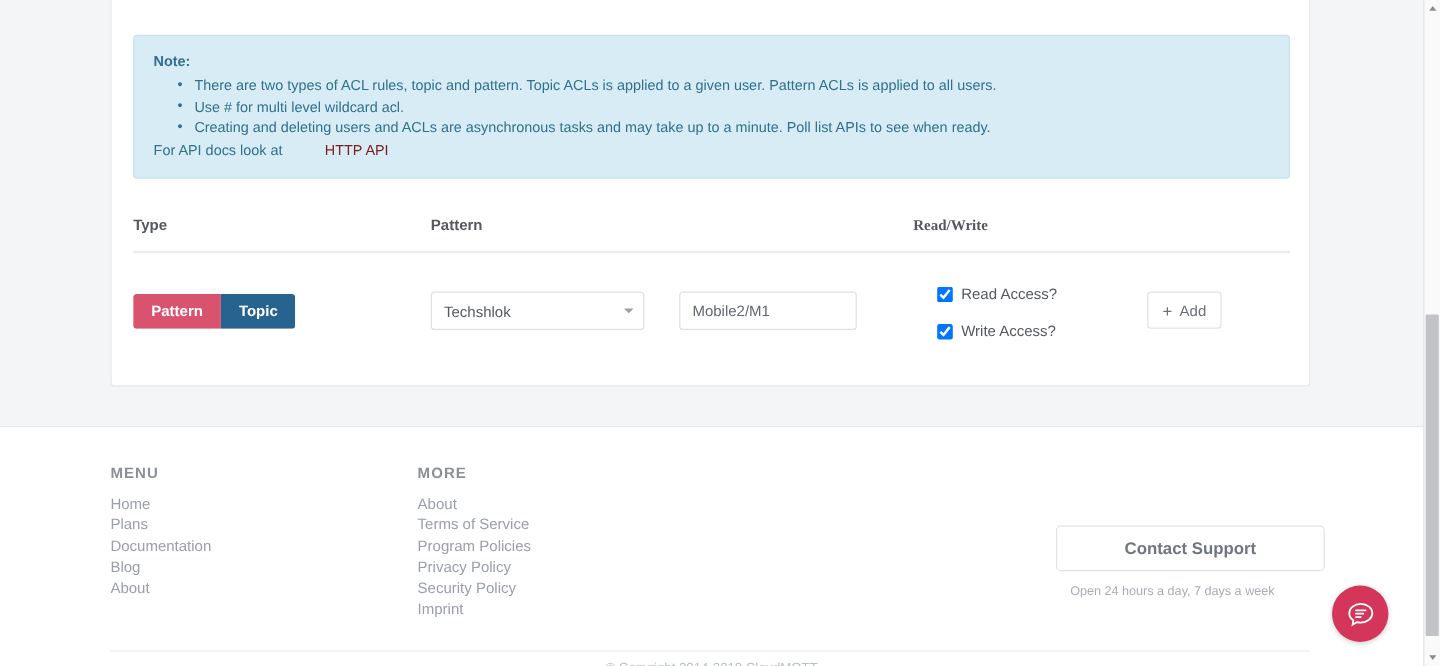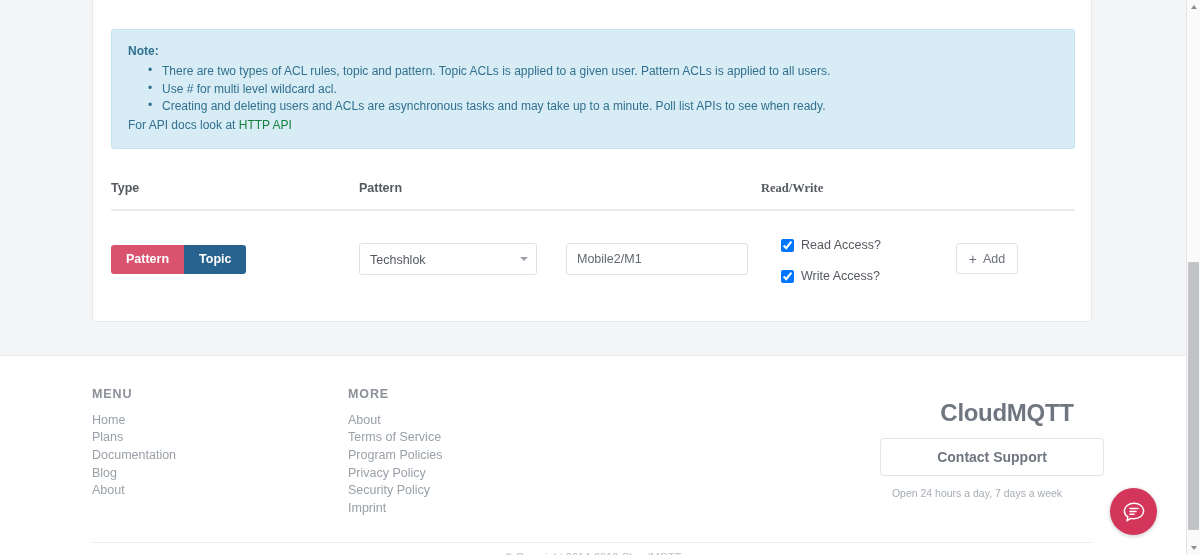--- a/index.html
+++ b/index.html
@@ -83,21 +83,21 @@
     top: -1px;
     font-size: 12px;
     color: #31708f;
   }
   .note-footer {
     font-size: 12px;
     line-height: 17px;
     color: #31708f;
     margin-top: 1px;
   }
-  .note-footer .lnk { color: #15803d; text-decoration: none; }
+  .note-footer .lnk { color: #7f1d1d; text-decoration: none; margin-left: 32px; }
 
   
   .table-head {
     position: absolute;
     left: 18px;
     top: 208px;
     width: 964px;
     height: 30px;
     border-bottom: 2px solid #e9ebee;
   }
@@ -170,21 +170,21 @@
     border-right: 4px solid transparent;
     border-top: 4px solid #9b9fa6;
     pointer-events: none;
   }
 
   
   .pattern-input {
     position: absolute;
     left: 455px;
     top: 12px;
-    width: 182px;
+    width: 148px;
     height: 32px;
     background: #ffffff;
     border: 1px solid #dfe1e5;
     border-radius: 3px;
     font-family: "Liberation Sans", sans-serif;
     font-size: 12.5px;
     color: #63686e;
     padding: 0 10px;
   }
   .pattern-input::placeholder { color: #8d9298; }
@@ -448,21 +448,20 @@
       <a class="flink" href="#" style="left:92px; top:126px;">About</a>
 
       <div class="fcol-title" style="left:348px; top:31px;">MORE</div>
       <a class="flink" href="#" style="left:348px; top:56px;">About</a>
       <a class="flink" href="#" style="left:348px; top:73px;">Terms of Service</a>
       <a class="flink" href="#" style="left:348px; top:91px;">Program Policies</a>
       <a class="flink" href="#" style="left:348px; top:109px;">Privacy Policy</a>
       <a class="flink" href="#" style="left:348px; top:126px;">Security Policy</a>
       <a class="flink" href="#" style="left:348px; top:144px;">Imprint</a>
 
-      <div class="brand">CloudMQTT</div>
       <div class="support-btn">Contact Support</div>
       <div class="support-note">Open 24 hours a day, 7 days a week</div>
 
       <div class="copy-rule"></div>
       <div class="copyright">© Copyright 2014-2018 CloudMQTT</div>
     </div>
 
   </div>
 
   <div class="chat-fab">

